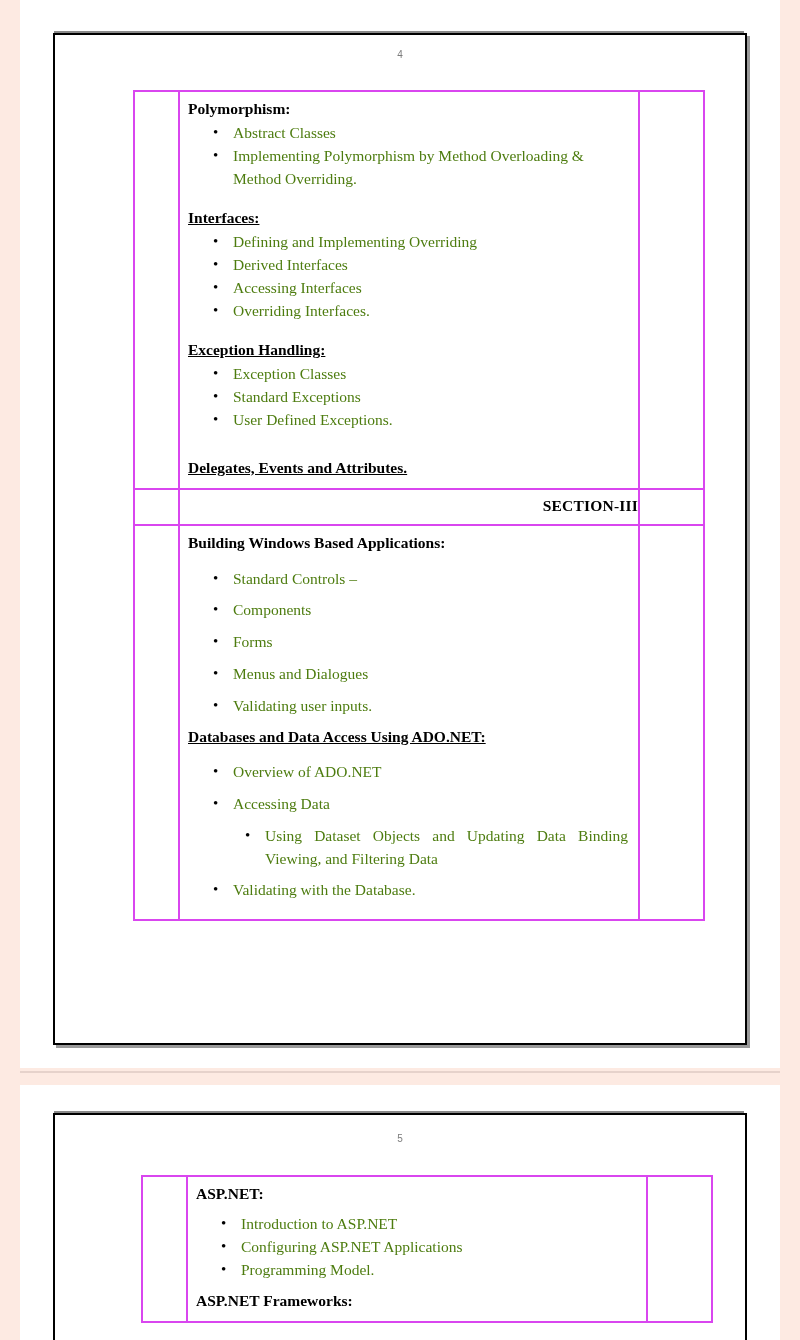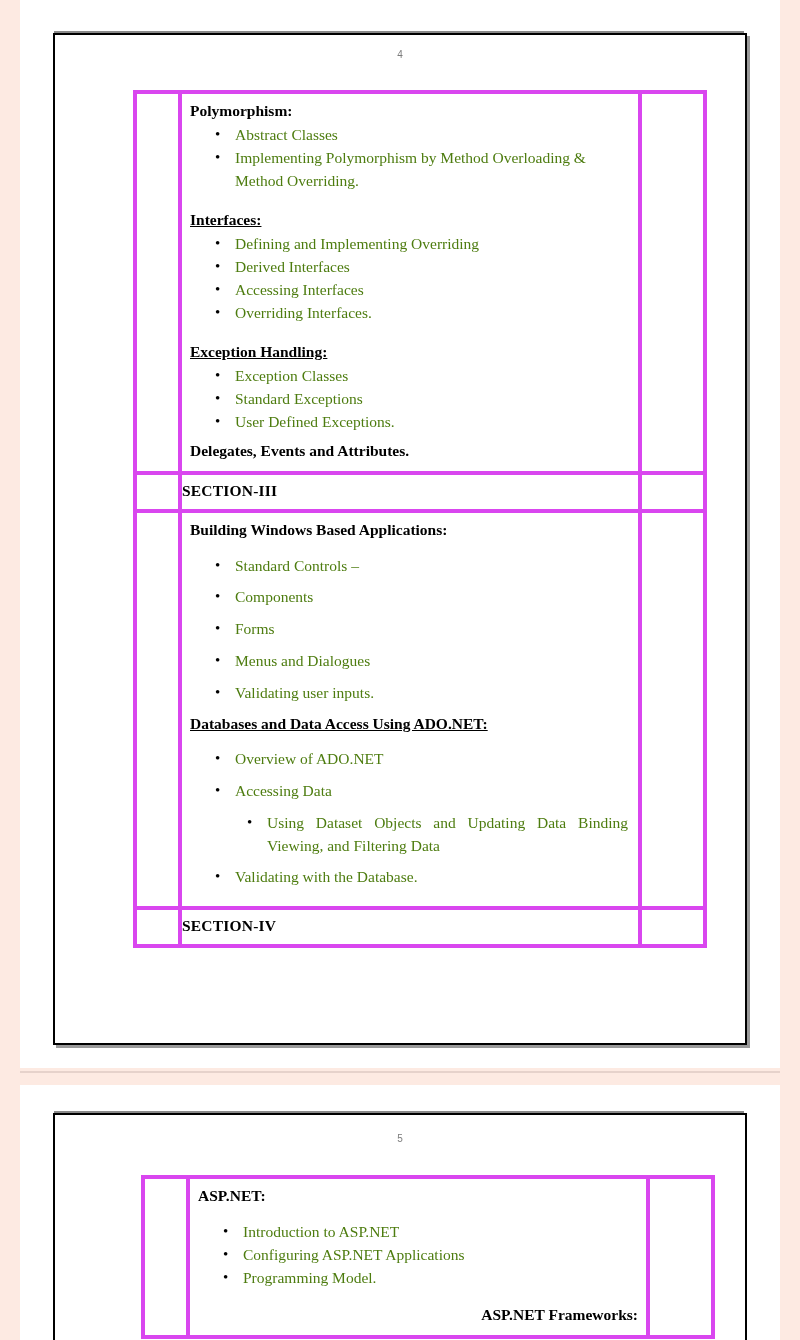--- a/index.html
+++ b/index.html
@@ -95,21 +95,21 @@
   }
 
   
   .syl-table {
     position: absolute;
     border-collapse: collapse;
     table-layout: fixed;
     width: 570px;
   }
   .syl-table td {
-    border: 4px solid #d946ef;
+    border: 2px solid #d946ef;
     vertical-align: top;
     padding: 0;
   }
   .col-narrow  { width: 45px;  }
   .col-main    { width: 460px; }
   .col-right   { width: 65px;  }
 
   .cell-body {
     padding: 6px 8px 8px 8px;
     font-size: 15.5px;
@@ -117,21 +117,21 @@
     color: #0b0b0b;
   }
 
   .topic-head {
     font-weight: bold;
     font-size: 15.5px;
     margin: 0;
     color: #000000;
   }
   .topic-head.spaced { margin-top: 17px; text-decoration: underline; }
-  .topic-head.gap-above { margin-top: 6px; }
+  .topic-head.gap-above { margin-top: 25px; text-decoration: underline; }
 
   ul.bullets {
     margin: 1px 0 0 0;
     padding-left: 45px;
     list-style: none;
   }
   ul.bullets.loose > li { margin-bottom: 9px; }
   ul.bullets > li {
     position: relative;
     font-size: 15.5px;
@@ -148,21 +148,21 @@
   }
   li.justify {
     text-align: justify;
     text-align-last: left;
     padding-right: 2px;
     margin-left: 32px;
   }
 
   
   .section-row td {
-    text-align: left;
+    text-align: right;
   }
   .section-label {
     font-weight: bold;
     font-size: 15.5px;
     letter-spacing: .2px;
     padding: 7px 0 9px 0;
     color: #000000;
   }
   .cell-blank { }
 </style>
@@ -245,27 +245,20 @@
                   <li>Accessing Data</li>
                   <li class="justify">Using Dataset Objects and Updating Data Binding Viewing, and Filtering Data</li>
                   <li>Validating with the Database.</li>
                 </ul>
 
               </div>
             </td>
             <td class="cell-blank"></td>
           </tr>
 
-          <tr class="section-row">
-            <td class="cell-blank"></td>
-            <td>
-              <div class="section-label">SECTION-IV</div>
-            </td>
-            <td class="cell-blank"></td>
-          </tr>
 
         </tbody>
       </table>
 
     </div>
   </div>
 
   <div class="page-gap">
     <div class="gap-line"></div>
   </div>
@@ -281,27 +274,27 @@
             <col class="col-main">
             <col class="col-right">
         </colgroup>
         <tbody>
           <tr>
             <td class="cell-blank"></td>
             <td>
               <div class="cell-body">
 
                 <div class="topic-head">ASP.NET:</div>
-                <ul class="bullets" style="margin-top:13px;">
+                <ul class="bullets" style="margin-top:7px;">
                   <li>Introduction to ASP.NET</li>
                   <li>Configuring ASP.NET Applications</li>
                   <li>Programming Model.</li>
                 </ul>
 
-                <div class="topic-head" style="margin-top:15px;text-align:right;">ASP.NET Frameworks:</div>
+                <div class="topic-head" style="margin-top:9px;">ASP.NET Frameworks:</div>
 
               </div>
             </td>
             <td class="cell-blank"></td>
           </tr>
         </tbody>
       </table>
 
     </div>
   </div>

